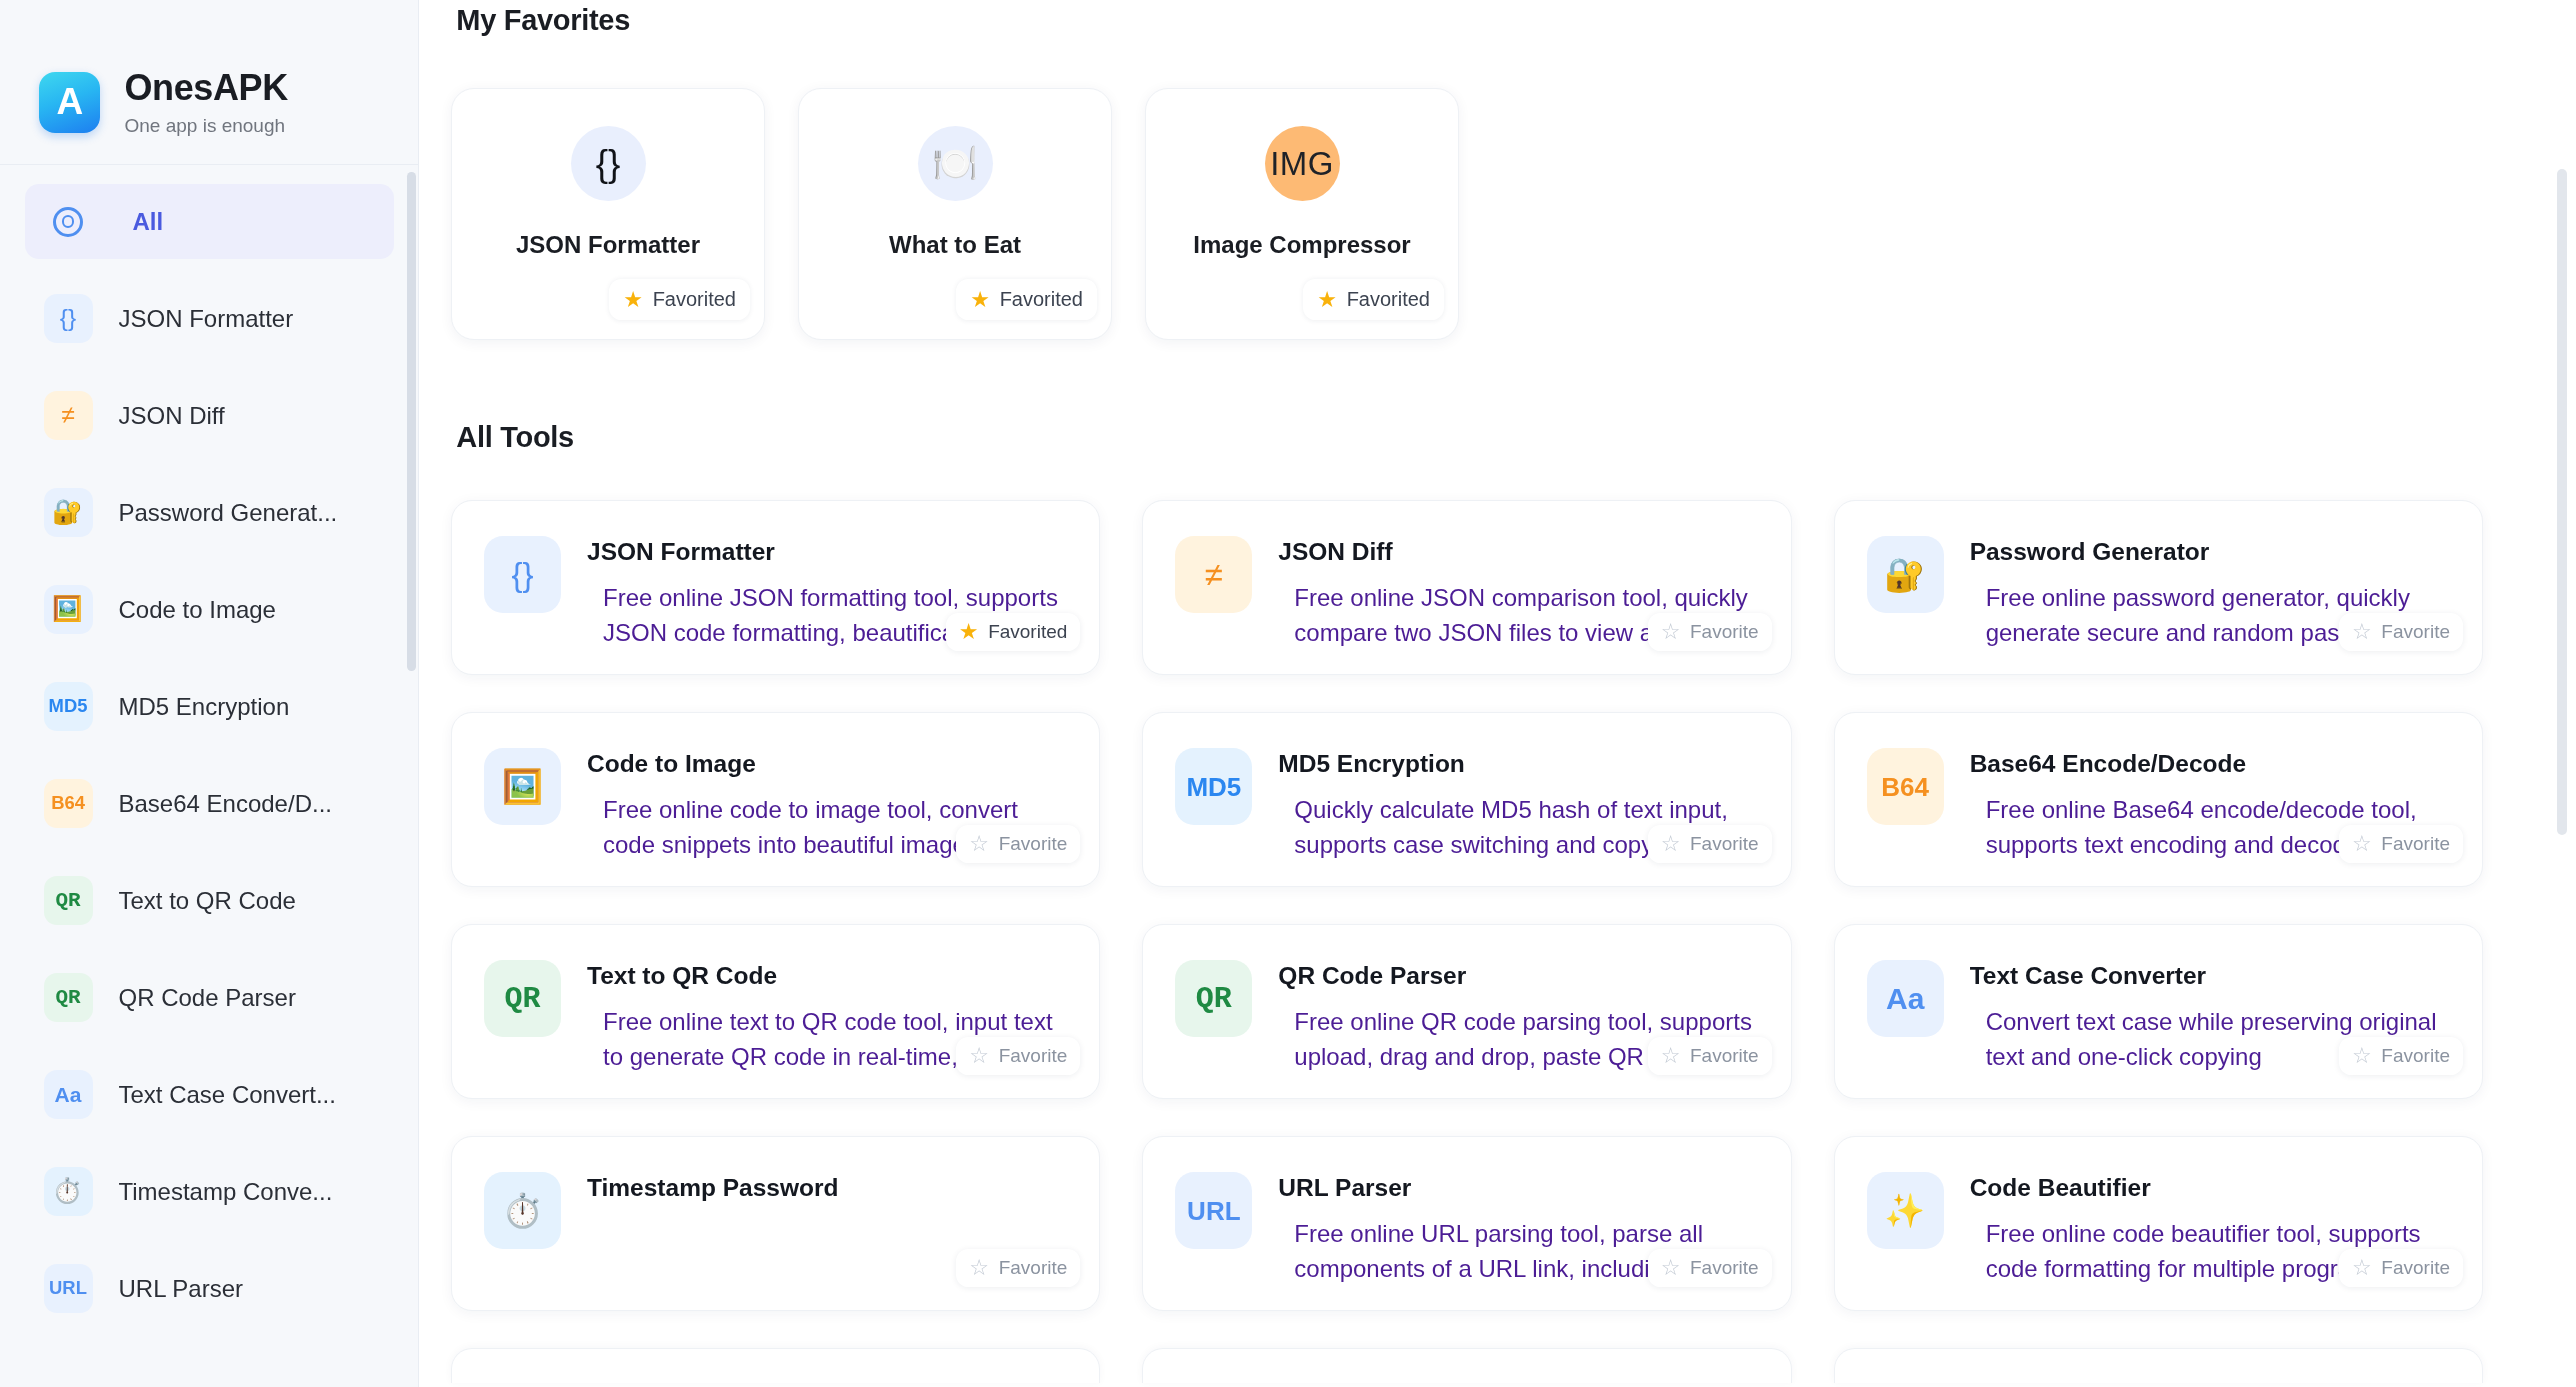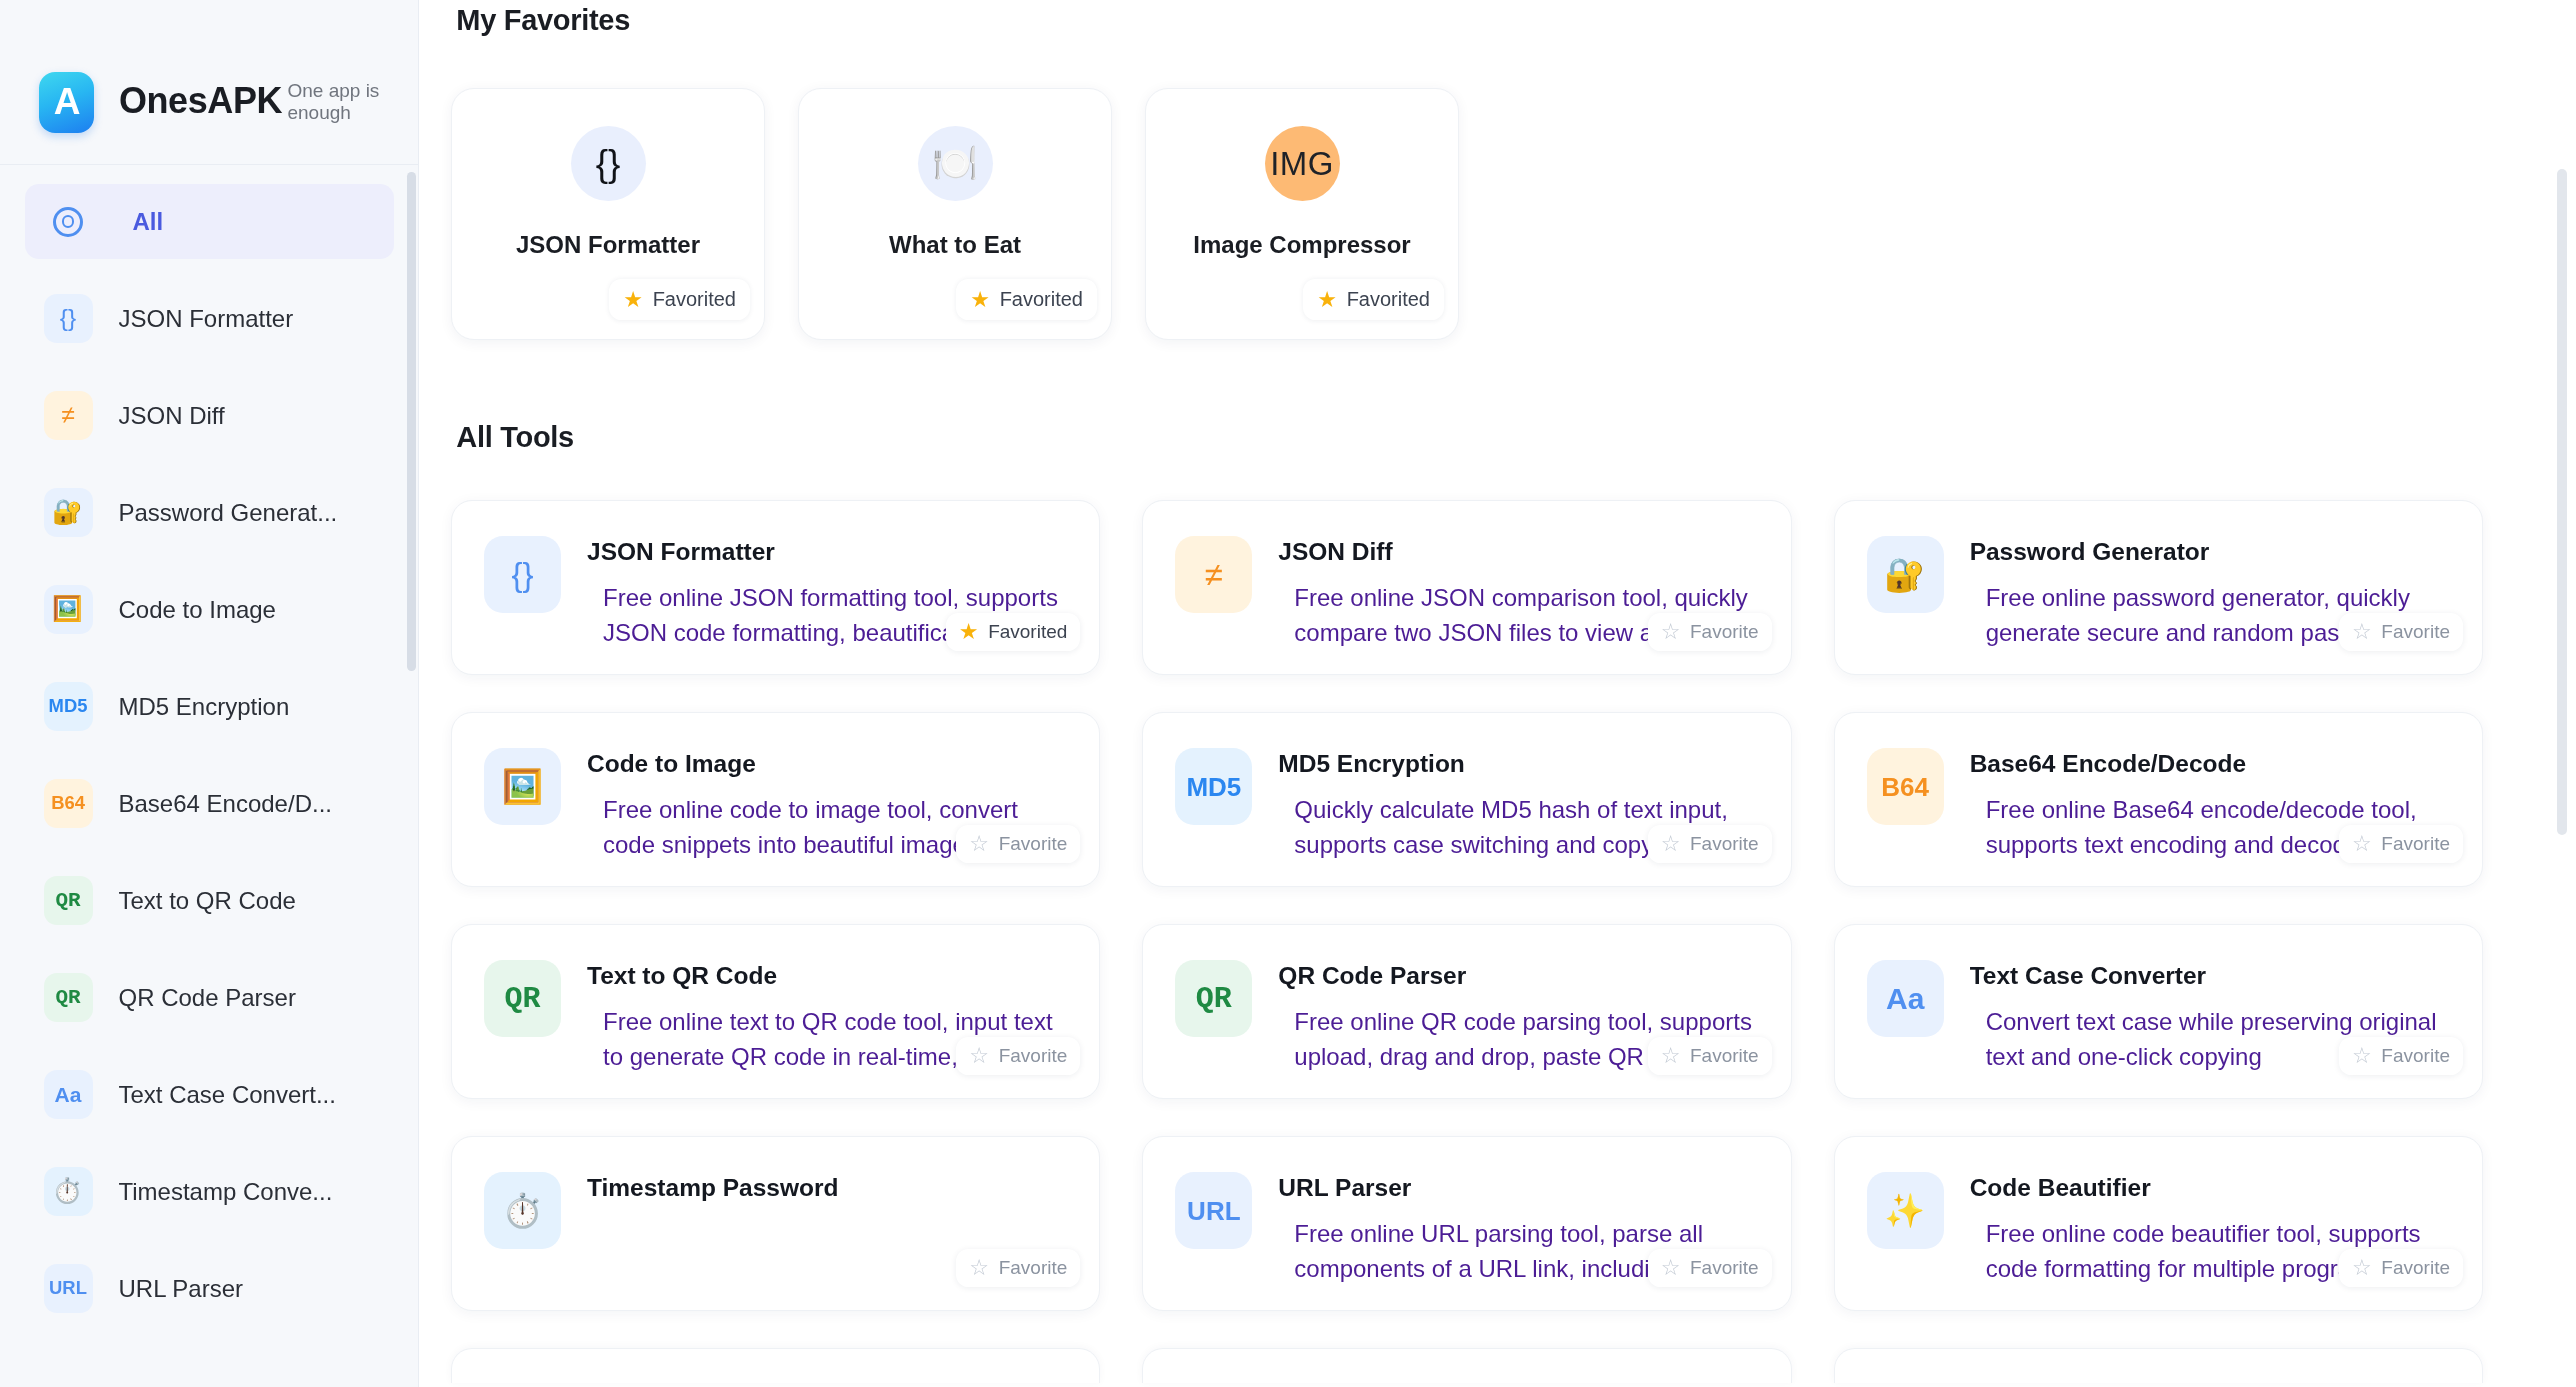--- a/index.html
+++ b/index.html
@@ -25,21 +25,21 @@
     border-bottom: 0.9px solid #e9edf3;
   }
   .logo-box {
     width: 61px; height: 61px; border-radius: 16px;
     background: linear-gradient(160deg, #3fd8ef 0%, #28b6f2 45%, #1d7ef0 100%);
     display: flex; align-items: center; justify-content: center;
     color: #ffffff; font-size: 37px; font-weight: bold;
     letter-spacing: -0.9px;
     box-shadow: 0 3.5px 8.8px rgba(30,120,230,.25);
   }
-  .brand-text { display: flex; flex-direction: row; gap: 5.3px; }
+  .brand-text { display: flex; flex-direction: column; gap: 5.3px; }
   .brand-title { font-size: 36px; font-weight: bold; color: #1a1d23; letter-spacing: -0.4px; }
   .brand-sub { font-size: 19px; color: #70757e; }
 
   .nav { padding: 19px 24.5px 0 24.5px; }
   .nav-item {
     display: flex; align-items: center; gap: 26px;
     height: 75px; padding: 0 19px; border-radius: 14px;
     margin-bottom: 22px;
     cursor: pointer;
   }

